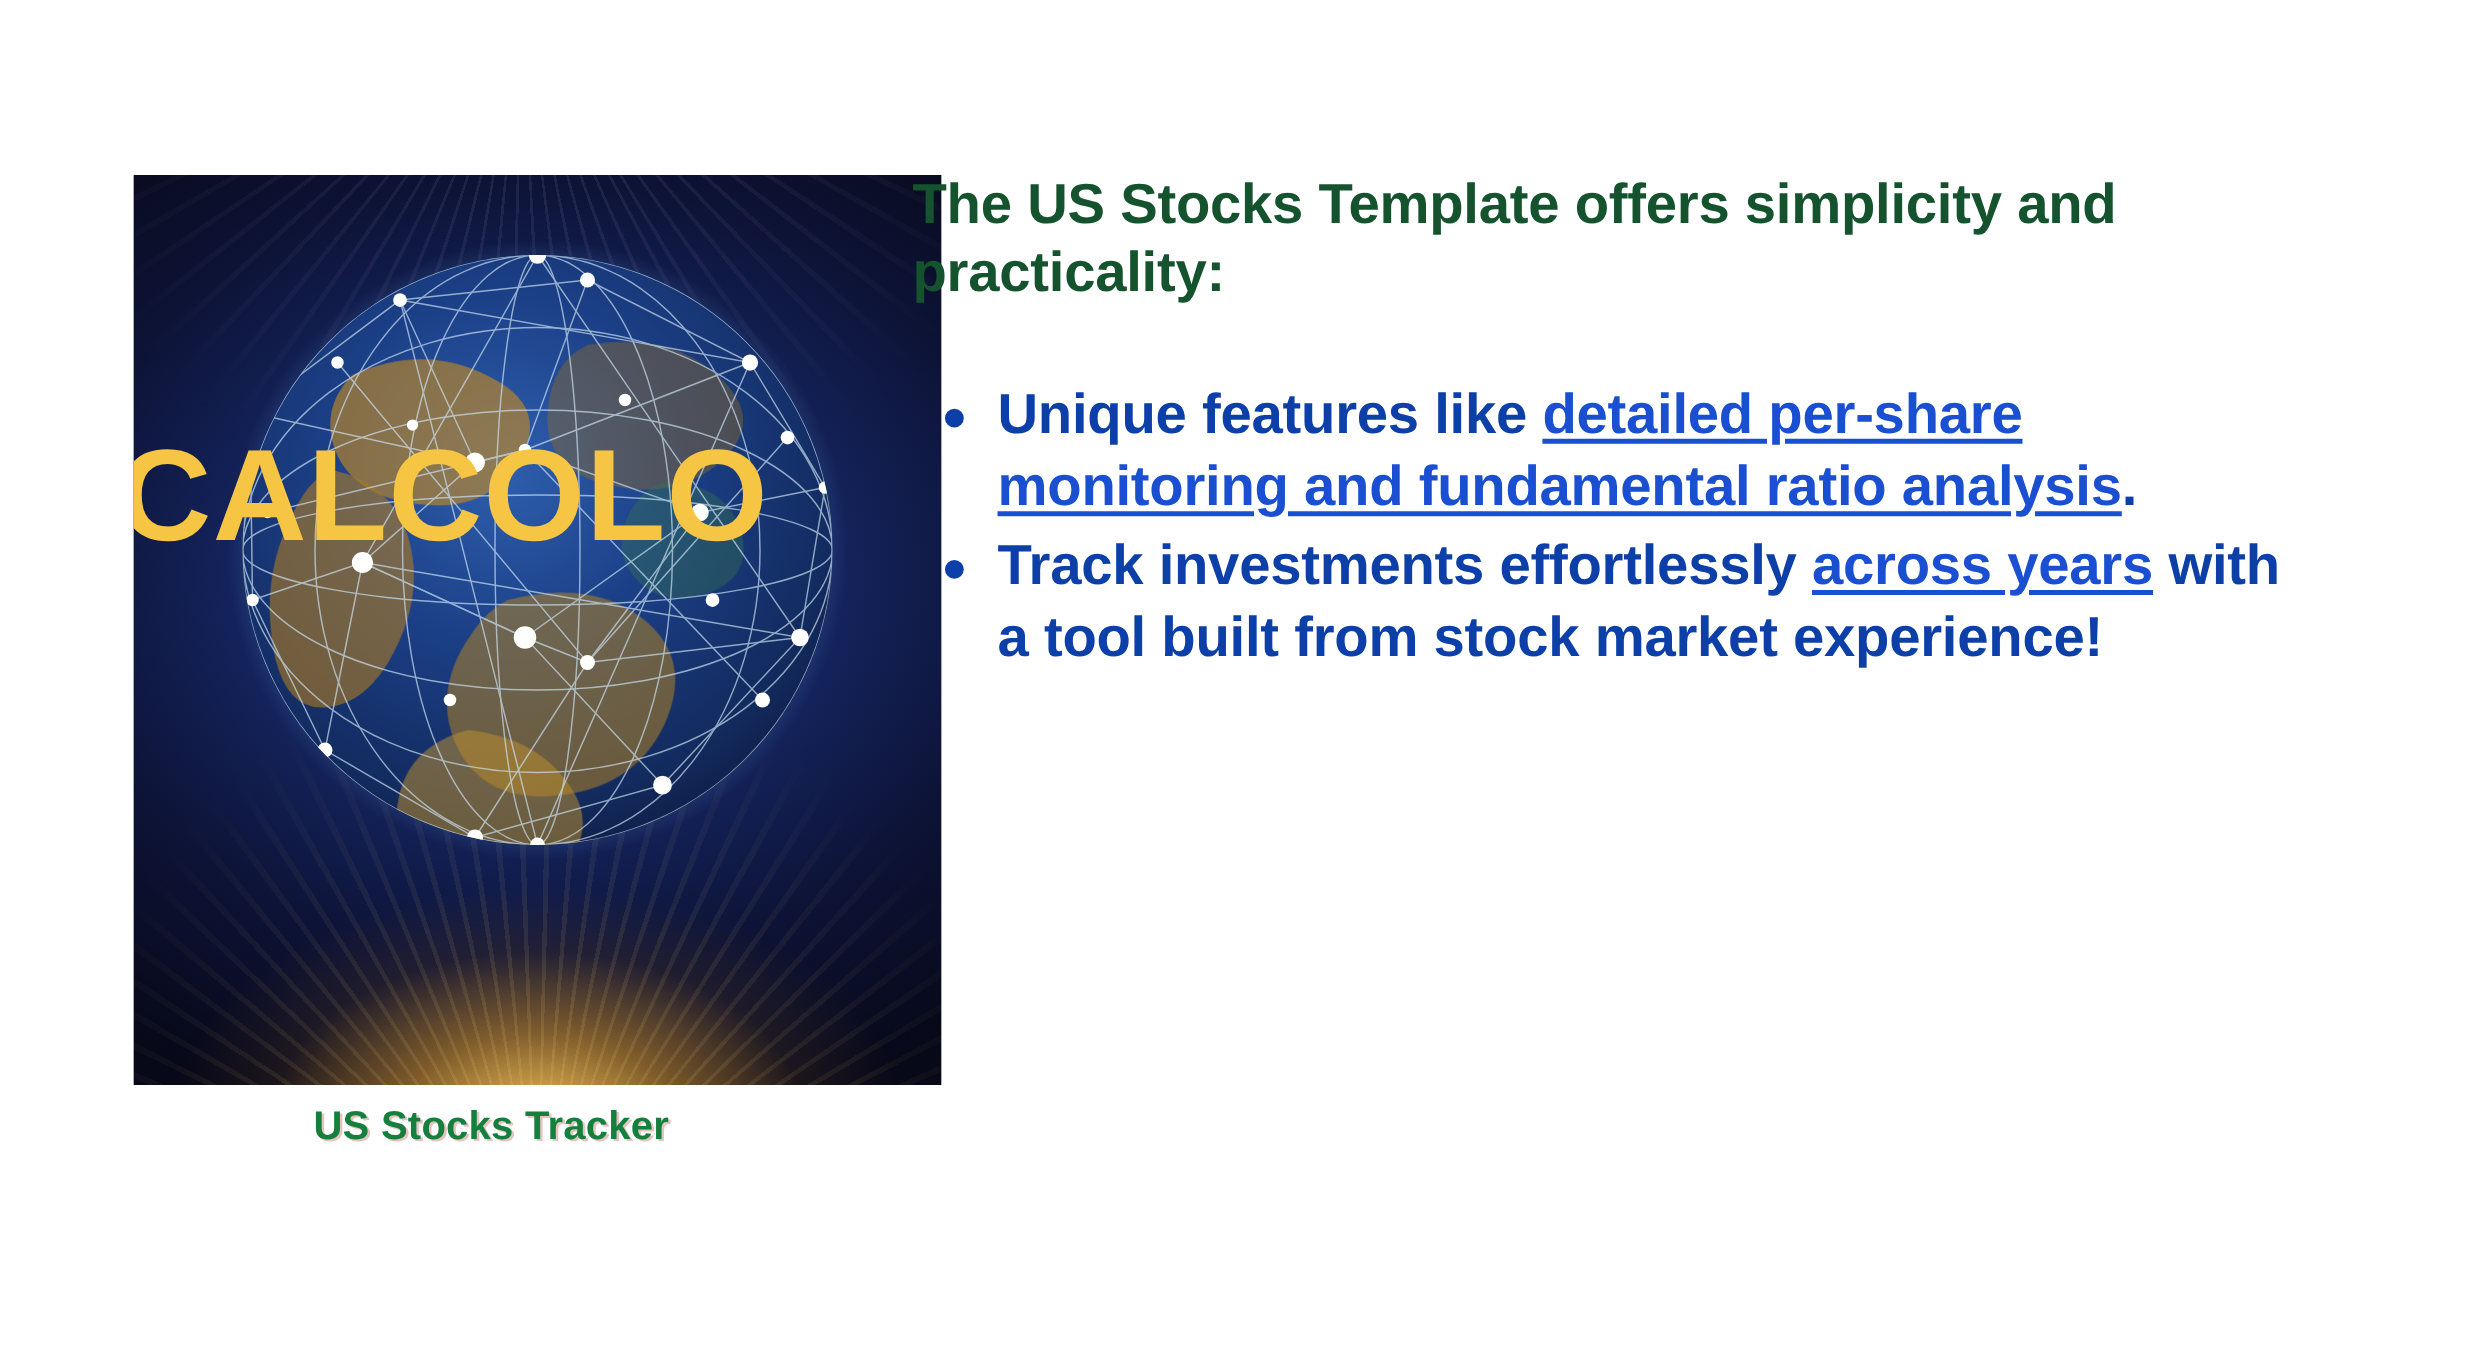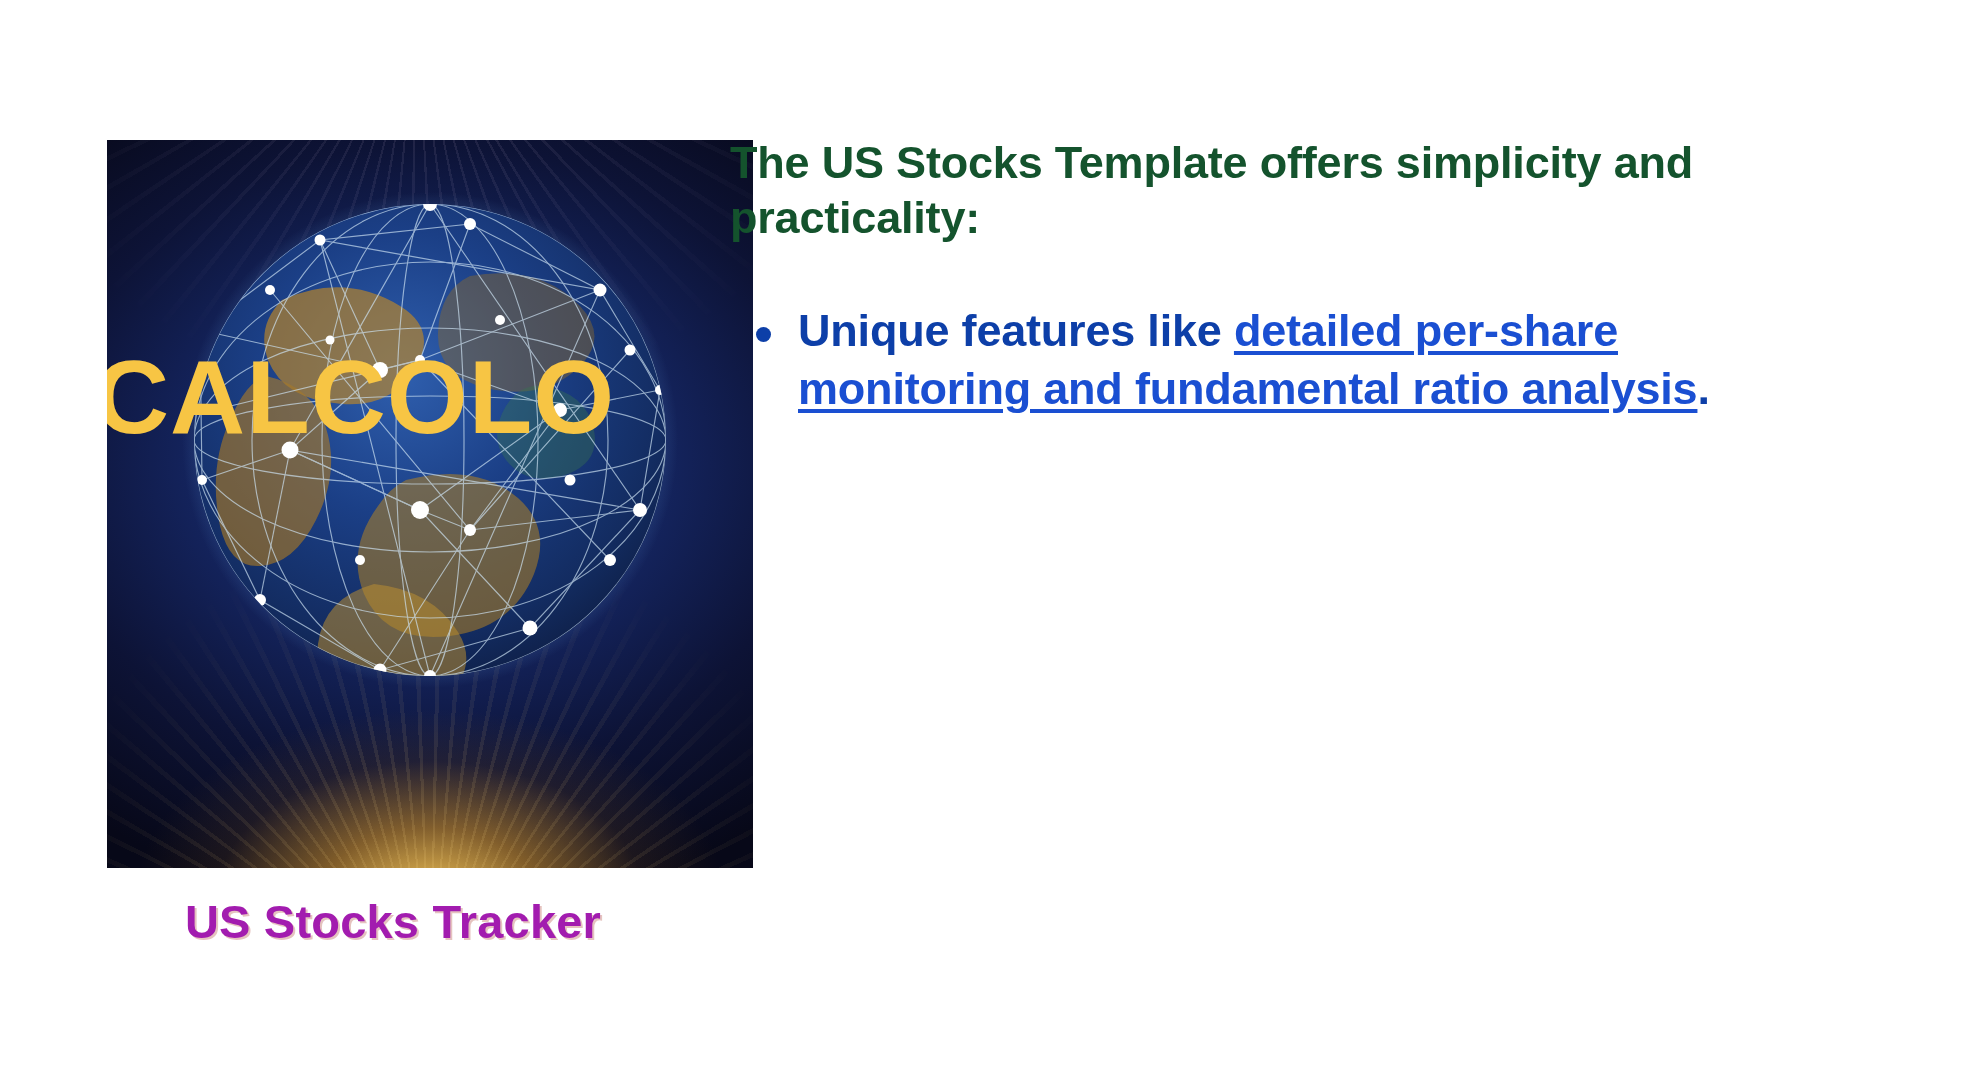--- a/index.html
+++ b/index.html
@@ -89,26 +89,26 @@
     font-family: "Liberation Sans", sans-serif;
     font-weight: 700;
     font-size: 104px;
     letter-spacing: 1px;
     line-height: 1;
     color: #f7c544;
     white-space: nowrap;
   }
 
   .caption {
-    margin-top: 26px;
+    margin-top: 14px;
     text-align: center;
     font-family: "Liberation Sans", sans-serif;
     font-weight: 700;
-    font-size: 47px;
-    color: #a21caf;
+    font-size: 32px;
+    color: #15803d;
     text-shadow: 2px 2px 0 rgba(160,40,25,0.28);
     letter-spacing: .2px;
   }
 
   
   .copy-col {
     position: absolute;
     left: 730px;
     top: 136px;
     width: 1130px;
@@ -258,16 +258,17 @@
     </div>
 
     <div class="caption">US Stocks Tracker</div>
   </div>
 
   <div class="copy-col">
     <h1 class="headline">The US Stocks Template offers simplicity and practicality:</h1>
 
     <ul class="bullets">
         <li><span>Unique features like </span><span class="lnk">detailed per-share monitoring and fundamental ratio analysis</span><span>.</span></li>
+        <li><span>Track investments effortlessly </span><span class="lnk">across years</span><span> with a tool built from stock market experience!</span></li>
       </ul>
   </div>
 
 </div>
 
 </body></html>

